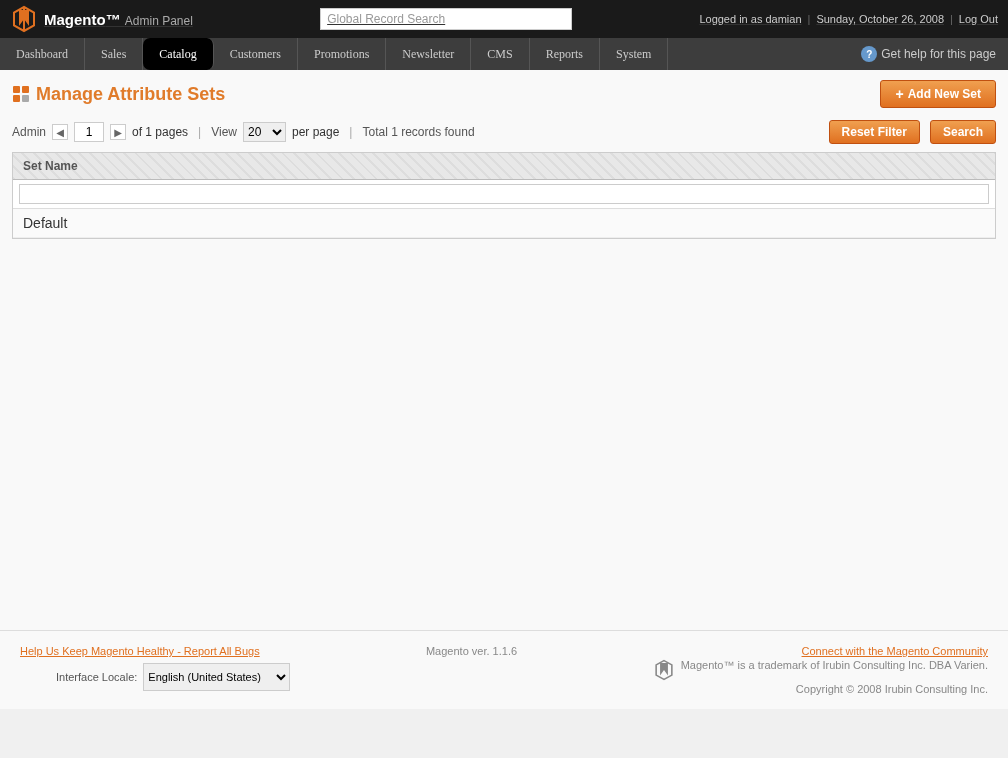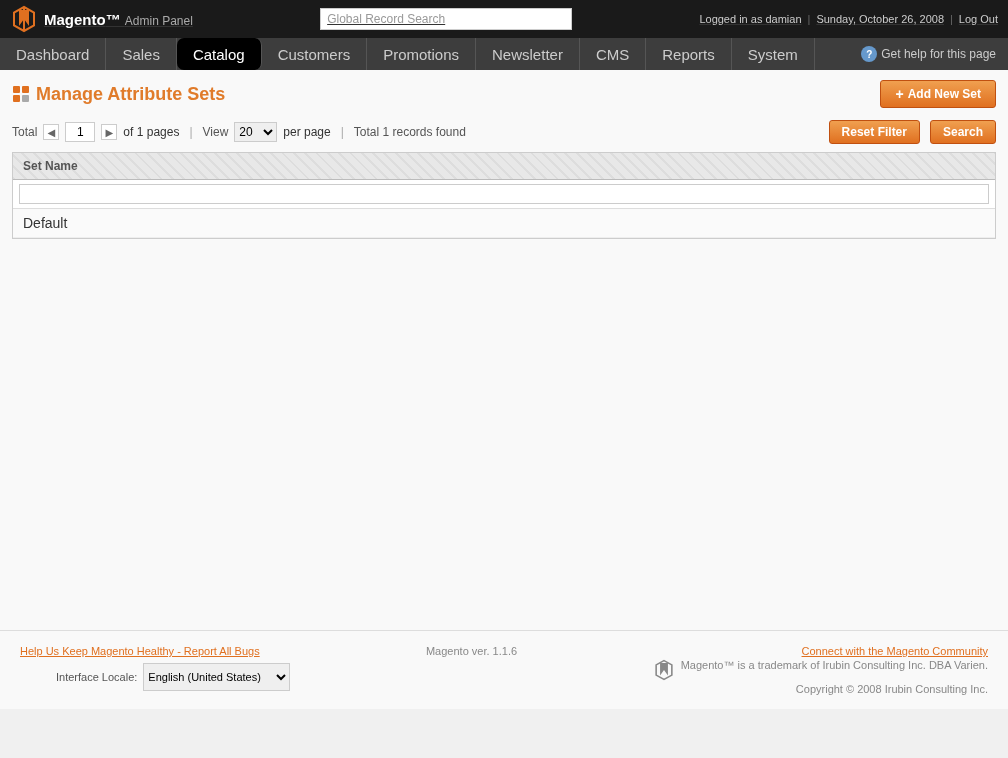--- a/index.html
+++ b/index.html
@@ -10,21 +10,21 @@
     #logo { display: flex; align-items: center; gap: 6px; color: #fff; font-size: 15px; font-weight: bold; flex-shrink: 0; }
     .logo-icon { width: 28px; height: 28px; }
     #header-search { flex: 1; display: flex; justify-content: center; }
     #header-search input { width: 220px; height: 22px; border: 1px solid #ccc; padding: 2px 6px; font-size: 12px; color: #999; }
     #header-right { color: #ccc; font-size: 11px; display: flex; align-items: center; gap: 4px; white-space: nowrap; }
     #header-right a { color: #ccc; text-decoration: none; }
     .separator { color: #666; margin: 0 2px; }
 
     
     #nav { background: #3d3d3d; height: 32px; display: flex; align-items: stretch; }
-    .nav-item { display: flex; align-items: center; padding: 0 16px; color: #ccc; font-size: 15px; cursor: pointer; text-decoration: none; border-right: 1px solid #555; white-space: nowrap; }
+    .nav-item { display: flex; align-items: center; padding: 0 16px; color: #ccc; font-size: 12px; cursor: pointer; text-decoration: none; border-right: 1px solid #555; white-space: nowrap; font-family: Liberation Serif, serif; }
     .nav-item.active { background: #000000; color: #fff; border-radius: 7px; }
     #nav-help { margin-left: auto; display: flex; align-items: center; padding: 0 12px; color: #ccc; font-size: 12px; gap: 4px; }
     .help-icon { width: 16px; height: 16px; background: #6699cc; border-radius: 50%; display: inline-flex; align-items: center; justify-content: center; color: #fff; font-size: 10px; font-weight: bold; }
 
     
     #content { background: #f9f9f9; min-height: 560px; padding: 10px 12px; }
 
     
     #page-title-bar { display: flex; align-items: center; justify-content: space-between; margin-bottom: 12px; }
     #page-title { display: flex; align-items: center; gap: 6px; }
@@ -120,21 +120,21 @@
       </svg>
       <h2>Manage Attribute Sets</h2>
     </div>
     <button class="btn-orange">
       <span class="btn-plus">+</span>
       <span>Add New Set</span>
     </button>
   </div>
 
   <div id="pagination-bar">
-    <label>Total</label>
+    <label>Admin</label>
     <button class="page-nav">◀</button>
     <input type="text" class="page-input" value="1" style="">
     <button class="page-nav">▶</button>
     <span>of 1 pages</span>
     <span class="pipe">|</span>
     <label>View</label>
     <select class="view-select">
       <option>20</option>
       <option>30</option>
       <option>50</option>

